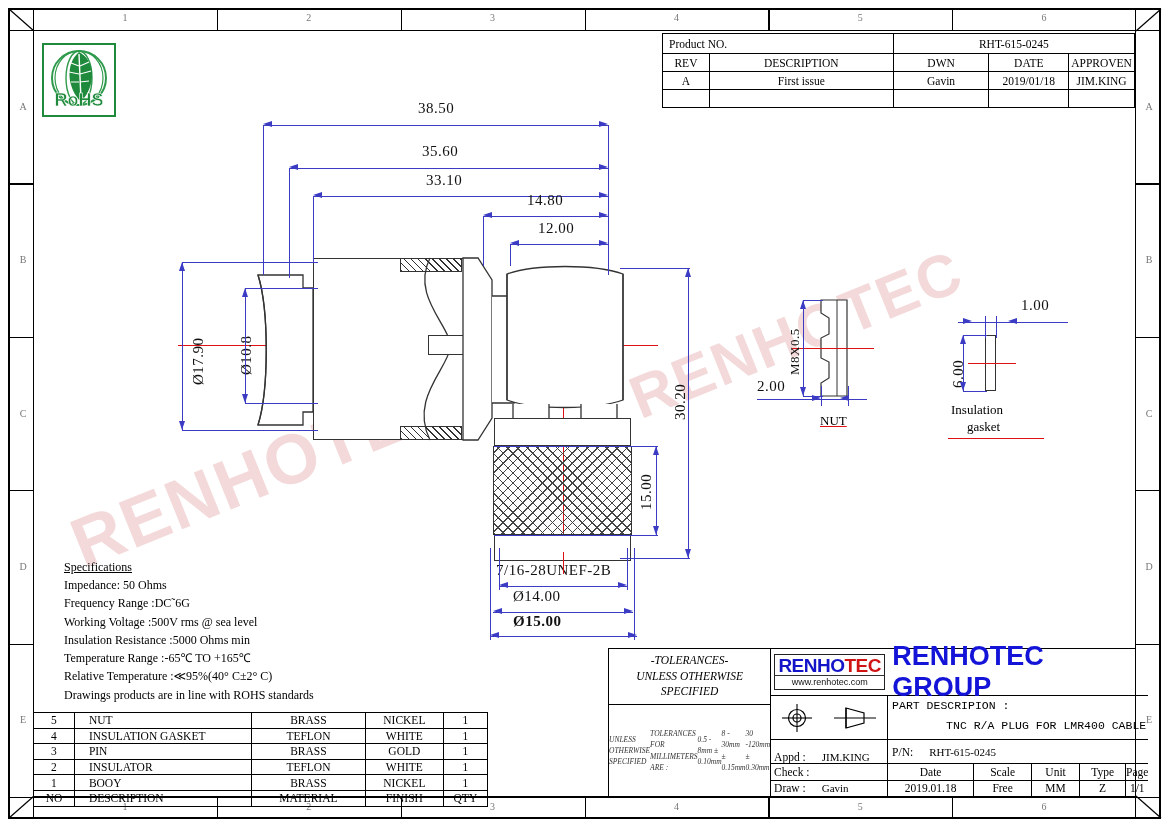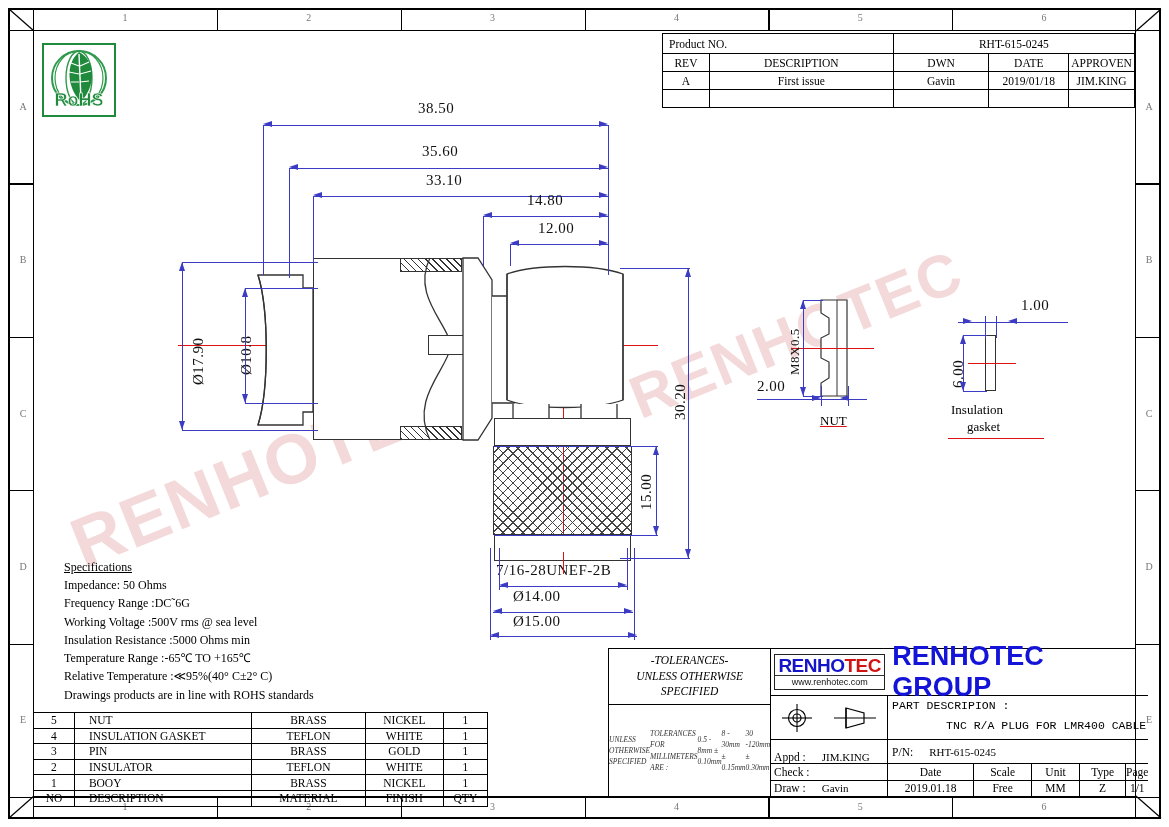--- a/index.html
+++ b/index.html
@@ -292,21 +292,21 @@
   <div class="dim" style="left:496px;top:562px;">7/16-28UNEF-2B</div>
   <div class="bl h" style="left:499px;top:586px;width:128px;"></div>
   <div class="arw l" style="left:499px;top:582px;"></div>
   <div class="arw r" style="left:618px;top:582px;"></div>
 
   <div class="dim" style="left:513px;top:588px;">Ø14.00</div>
   <div class="bl h" style="left:493px;top:612px;width:140px;"></div>
   <div class="arw l" style="left:493px;top:608px;"></div>
   <div class="arw r" style="left:624px;top:608px;"></div>
 
-  <div class="dim" style="left:513px;top:613px;">Ø15.00</div>
+  <div class="dim" style="left:513px;top:613px;font-weight:bold;">Ø15.00</div>
   <div class="bl h" style="left:490px;top:636px;width:147px;"></div>
   <div class="arw l" style="left:490px;top:632px;"></div>
   <div class="arw r" style="left:628px;top:632px;"></div>
 
   <div class="ext v" style="left:490px;top:548px;height:92px;background:#3b3bc4;"></div>
   <div class="ext v" style="left:499px;top:548px;height:42px;background:#3b3bc4;"></div>
   <div class="ext v" style="left:627px;top:548px;height:42px;background:#3b3bc4;"></div>
   <div class="ext v" style="left:634px;top:548px;height:92px;background:#3b3bc4;"></div>
   <div class="center-line v" style="left:563px;top:552px;height:22px;"></div>
 

